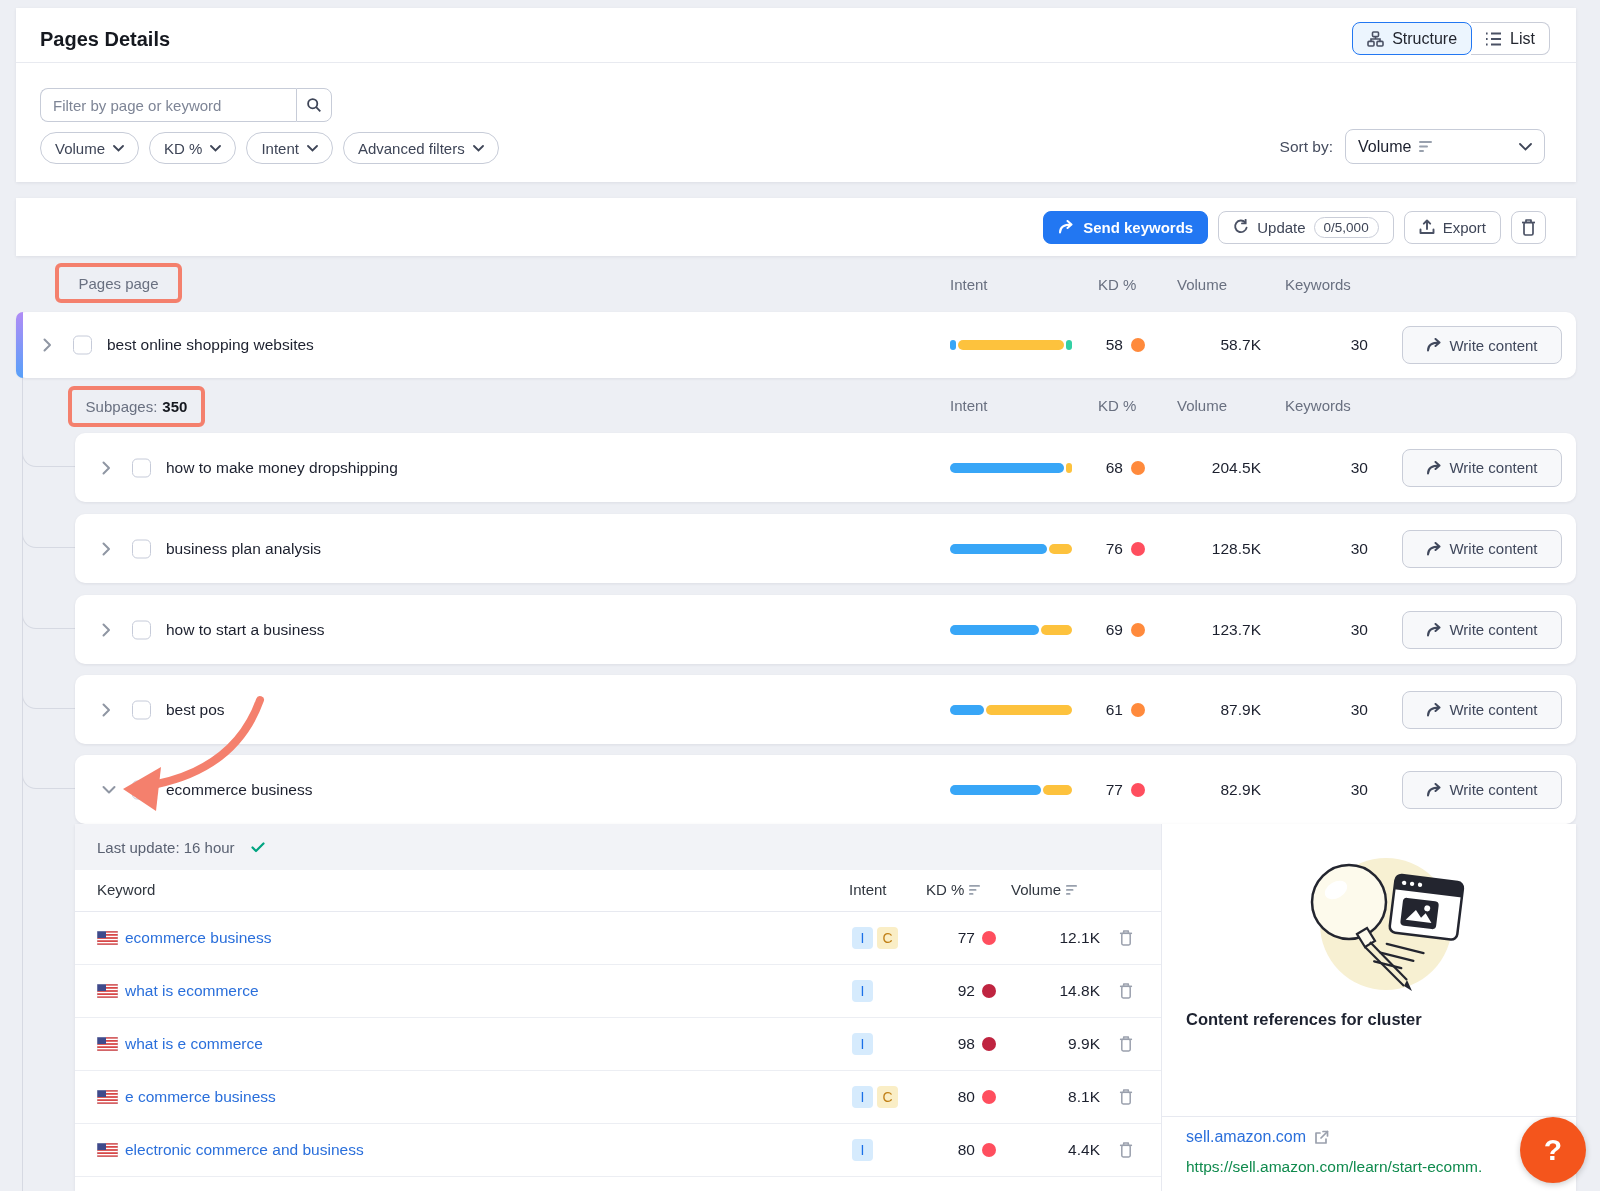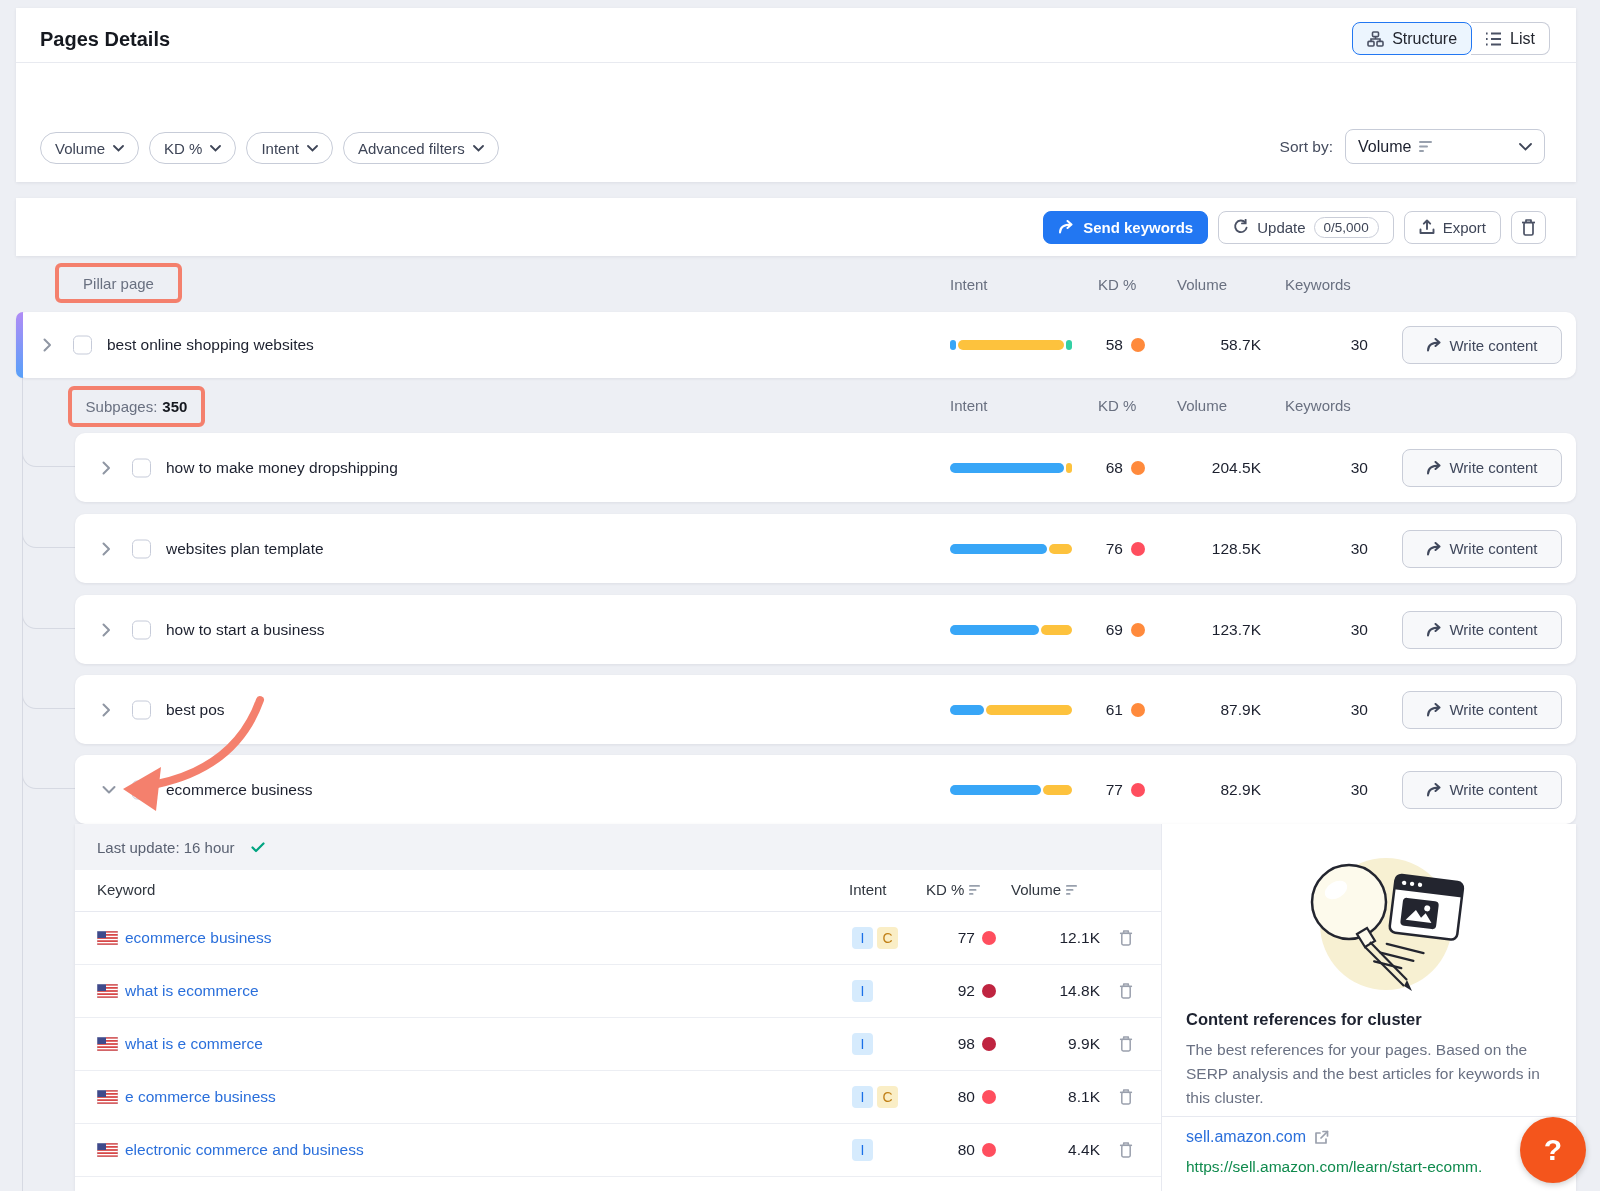--- a/index.html
+++ b/index.html
@@ -152,20 +152,31 @@
         <svg width="17" height="14" viewBox="0 0 17 14" fill="none" stroke="#4a5164" stroke-width="1.8">
           <path d="M1 1.5 H2.6 M6 1.5 H16 M1 7 H2.6 M6 7 H16 M1 12.5 H2.6 M6 12.5 H16"></path>
         </svg>
       </span>
       <span>List</span>
     </button>
   </div>
 
   <div class="hdr-divider"></div>
 
+  <div class="searchwrap">
+    <input class="search-input" type="text" placeholder="Filter by page or keyword" style="">
+    <button class="search-btn">
+      <span>
+        <svg width="16" height="16" viewBox="0 0 16 16" fill="none" stroke="#3e4557" stroke-width="1.8">
+          <circle cx="6.7" cy="6.7" r="4.6"></circle>
+            <path d="M10.2 10.2 L14.3 14.3"></path>
+        </svg>
+      </span>
+    </button>
+  </div>
 
   <div class="pills">
     <button class="pill">
       <span>Volume</span>
       <span>
         <svg width="11" height="7" viewBox="0 0 11 7" fill="none" stroke="#3e4557" stroke-width="1.8" stroke-linecap="round">
             <path d="M1 1 L5.5 5.5 L10 1"></path>
           </svg>
       </span>
     </button>
@@ -256,21 +267,21 @@
 </div>
 
 <div class="trunk"></div>
 <div class="branch" style="top:441px"></div>
 <div class="branch" style="top:522px"></div>
 <div class="branch" style="top:603px"></div>
 <div class="branch" style="top:683px"></div>
 <div class="branch" style="top:763px"></div>
 
 <div class="red-box" style="left:55px; top:263px; width:127px; height:40px;">
-  <span>Pillar page</span>
+  <span>Pages page</span>
 </div>
 <div class="col-head" style="left:950px; top:276px;">Intent</div>
 <div class="col-head" style="left:1098px; top:276px;">KD %</div>
 <div class="col-head" style="left:1177px; top:276px;">Volume</div>
 <div class="col-head" style="left:1285px; top:276px;">Keywords</div>
 
 <div class="row pillar" style="top:312px">
   <div class="accent"></div>
   <span class="rowmid chev">
     <svg width="9" height="14" viewBox="0 0 9 14" fill="none" stroke="#8f96a3" stroke-width="2" stroke-linecap="round" stroke-linejoin="round">
@@ -333,21 +344,21 @@
   </button>
 </div>
 
 <div class="row" style="top:514px">
   <span class="rowmid chev">
     <svg width="9" height="14" viewBox="0 0 9 14" fill="none" stroke="#8f96a3" stroke-width="2" stroke-linecap="round" stroke-linejoin="round">
         <path d="M1.5 1.5 L7 7 L1.5 12.5"></path>
       </svg>
   </span>
   <span class="rowmid cb"></span>
-  <span class="rowmid rowtitle">websites plan template</span>
+  <span class="rowmid rowtitle">business plan analysis</span>
   <span class="rowmid c-ibar">
       <span style="width: 81%; background: rgb(56, 166, 247);"></span>
       <span style="width: 19%; background: rgb(253, 194, 61);"></span>
     </span>
   <span class="rowmid c-kd">76</span>
   <span class="rowmid c-dot" style="background: rgb(255, 78, 94);"></span>
   <span class="rowmid c-vol">128.5K</span>
   <span class="rowmid c-kw">30</span>
   <button class="writebtn">
     <span>
@@ -639,21 +650,20 @@
             <circle cx="145" cy="35.5" r="2.2" fill="#fff"></circle>
             <circle cx="153" cy="35.5" r="2.2" fill="#fff"></circle>
           <rect x="138" y="50" width="36" height="28" rx="4" fill="#23252f"></rect>
           <path d="M143 72 L152 61 L158 68 L162 63 L169 72 Z" fill="#fff"></path>
           <circle cx="163" cy="58" r="3" fill="#fff"></circle>
         </g>
         <path d="M120 96 L158 96 M116 106 L150 106 M112 116 L140 116" stroke="#23252f" stroke-width="2.2" stroke-linecap="round" transform="rotate(14 130 106)"></path>
       </svg>
     </div>
     <div class="refs-title">Content references for cluster</div>
-    <div class="refs-desc">The best references for your pages. Based on the SERP analysis and the best articles for keywords in this cluster.</div>
     <div class="refs-divider"></div>
     <div class="refs-link">
       <span>sell.amazon.com</span>
       <span>
         <svg width="15" height="15" viewBox="0 0 15 15" fill="none" stroke="#9aa0ad" stroke-width="1.7" stroke-linecap="round" stroke-linejoin="round">
             <path d="M12 9 V13 H2 V3 H6"></path>
             <path d="M9 1.5 H13.5 V6"></path>
             <path d="M13.5 1.5 L7 8"></path>
           </svg>
       </span>

